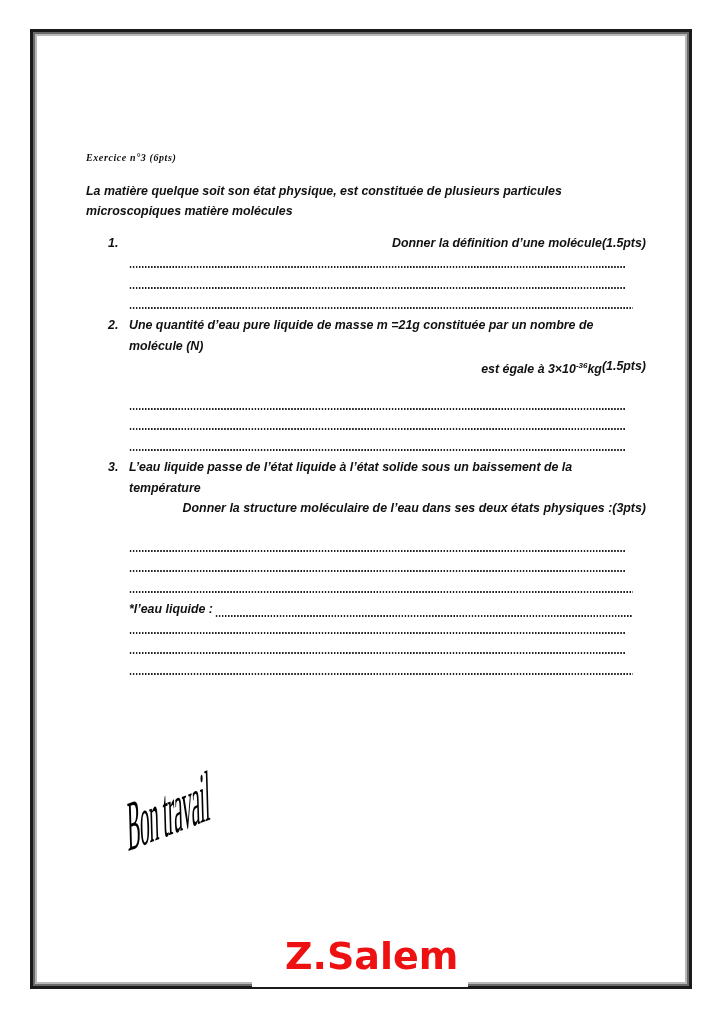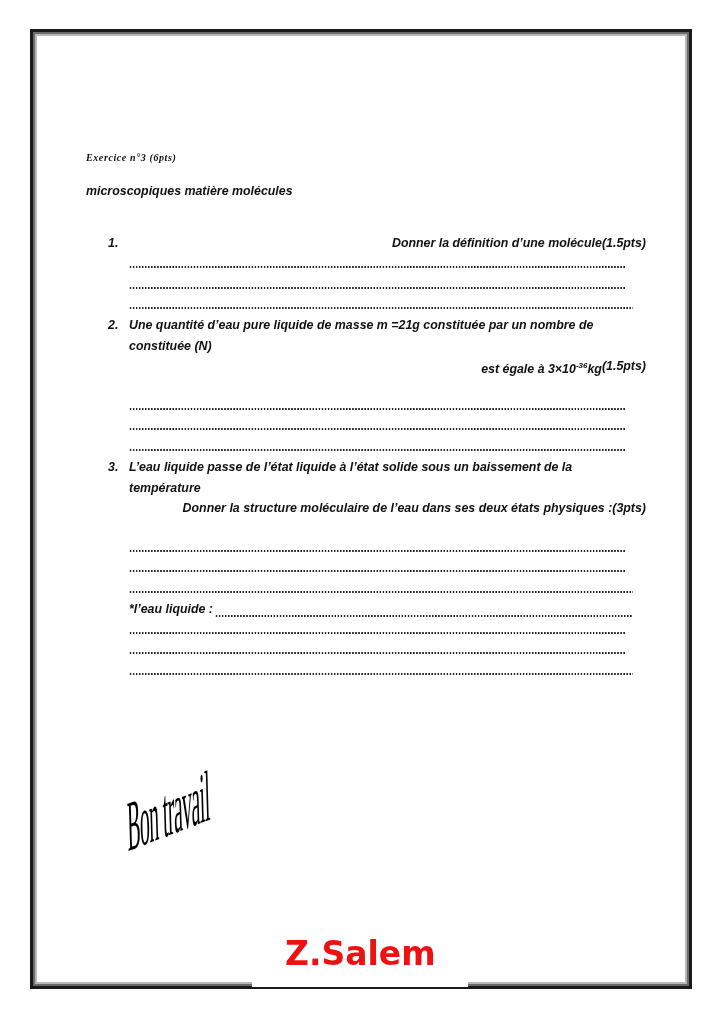--- a/index.html
+++ b/index.html
@@ -34,51 +34,52 @@
       background-size: 3.05px 2px; background-repeat: repeat-x; }
     sup { font-size: 8px; vertical-align: 5px; }
     .bon {
       position: absolute; left: 126px; top: 785px;
       font-family: "Liberation Serif", serif; font-weight: normal; font-size: 38px; color: #000;
       transform: scaleX(0.52) scaleY(1.9) rotate(-6deg); transform-origin: left top;
       letter-spacing: -1px; white-space: nowrap;
     }
     .sign {
       position: absolute; left: 285px; top: 934px;
-      font-family: "DejaVu Sans", sans-serif; font-weight: bold; font-size: 33px; color: #ee1111;
+      font-family: "DejaVu Sans", sans-serif; font-weight: bold; font-size: 38px; color: #ee1111;
     }
   </style>
 </head>
 <body>
 
 <div class="frame"></div>
 <div class="bottom-gap"></div>
 
 <div class="ex-title">Exercice n°3 (6pts)</div>
 
 <div class="intro">
+  <div>La matière  quelque soit son état physique, est constituée de plusieurs particules</div>
   <div>microscopiques matière molécules</div>
 </div>
 
 <div class="q" style="top:233px;">
   <span class="num">1.</span>
   <div class="body row">
     <span>Donner la définition d’une molécule</span>
     <span>(1.5pts)</span>
   </div>
 </div>
 <div class="dots" style="top:266px;"></div>
 <div class="dots" style="top:287px;"></div>
 <div class="dots long" style="top:307px;"></div>
 
 <div class="q" style="top:315px;">
   <span class="num">2.</span>
   <div class="body">
     <div>Une quantité d’eau pure liquide de masse m =21g constituée par un nombre de</div>
-    <div>constituée (N)</div>
+    <div>molécule (N)</div>
     <div class="row">
       <span><span>est égale à 3×10</span><sup>-36</sup><span>kg</span></span>
       <span>(1.5pts)</span>
     </div>
   </div>
 </div>
 <div class="dots" style="top:408px;"></div>
 <div class="dots" style="top:428px;"></div>
 <div class="dots" style="top:449px;"></div>
 

